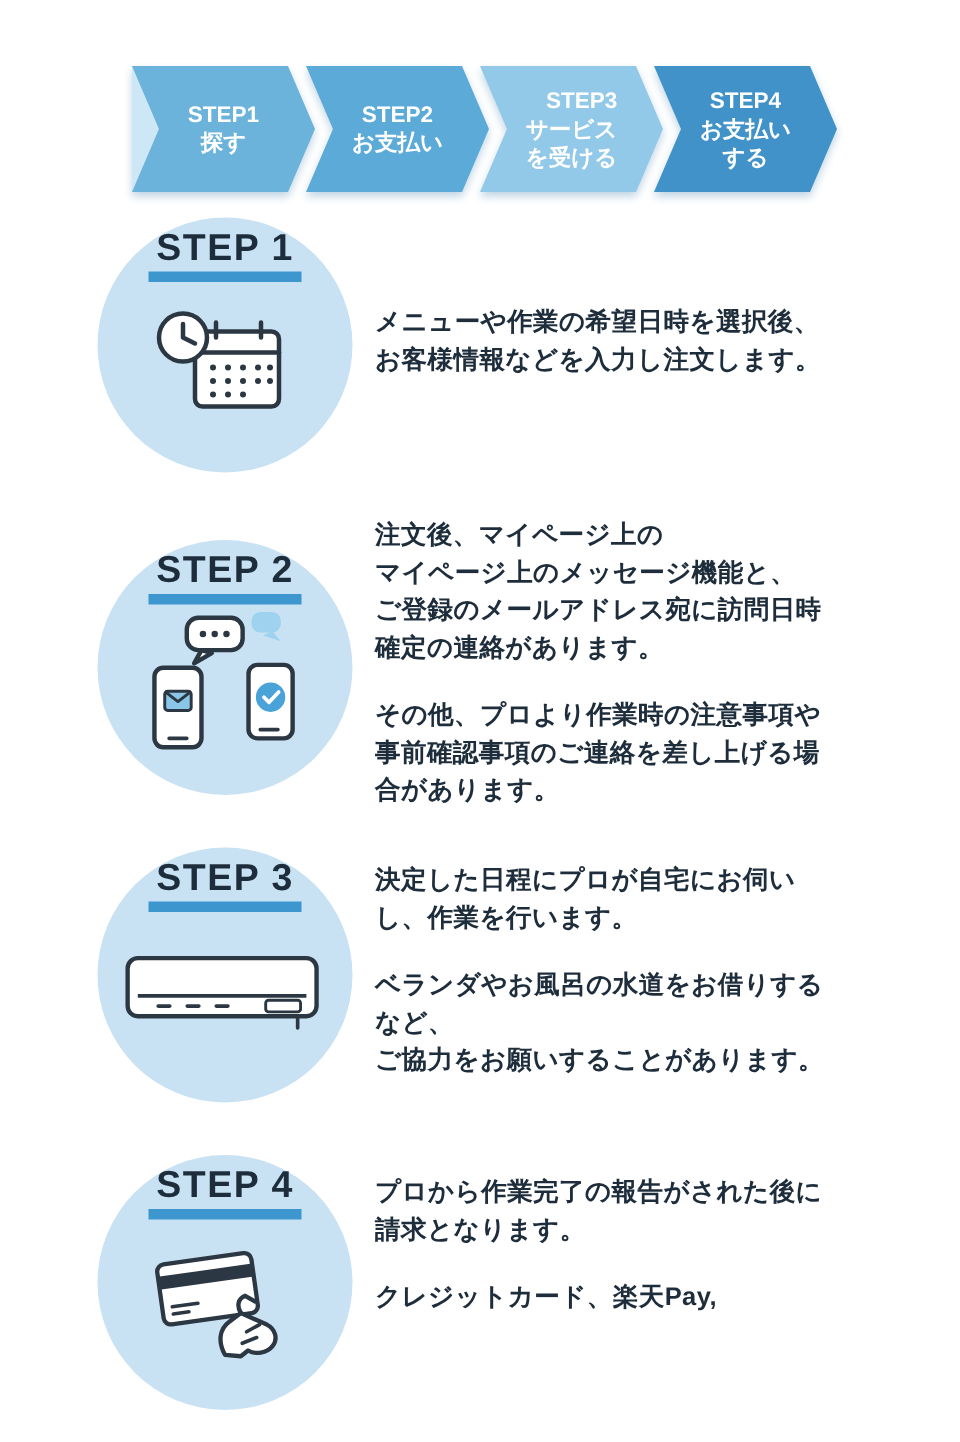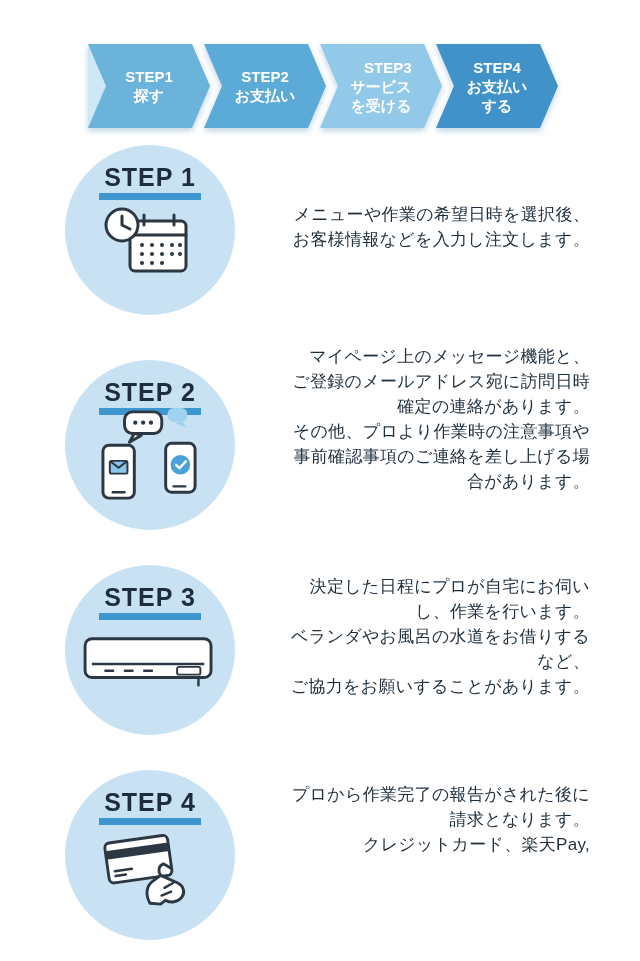--- a/index.html
+++ b/index.html
@@ -16,34 +16,34 @@
   .seg1{left:0;background:#6cb3dc;}
   .seg2{left:116px;background:#5caad8;}
   .seg3{left:232px;background:#93c9e8;text-align:right;}
   .seg4{left:348px;background:#4092c8;}
   .notch{position:absolute;left:0;top:0;width:18px;height:84px;background:#cde7f6;
          clip-path:polygon(0 0,100% 50%,0 100%);}
 
   
   .circle{position:absolute;left:65px;width:170px;height:170px;border-radius:50%;background:#c9e2f3;}
   .c1{top:145px}.c2{top:360px}.c3{top:565px}.c4{top:770px}
-  .badge{position:absolute;top:18px;left:0;width:100%;text-align:center;
+  .badge{position:absolute;top:6px;left:0;width:100%;text-align:center;
          font-size:25px;font-weight:bold;color:#1d2d3c;letter-spacing:1px;}
   .badge span{border-bottom:7px solid #3e96cf;padding:0 5px 2px;}
   .icon{position:absolute;left:50%;transform:translateX(-50%);}
   .icon-cal{top:54px}
   .icon-phone{top:46px}
   .icon-ac{top:66px}
   .icon-card{top:42px}
 
   
-  .copy{position:absolute;left:250px;width:340px;text-align:right;color:#1e2d3b;
-        font-weight:normal;font-size:17px;line-height:25px;letter-spacing:.3px;}
+  .copy{position:absolute;left:250px;width:340px;text-align:left;color:#1e2d3b;
+        font-weight:bold;font-size:17px;line-height:25px;letter-spacing:.3px;}
   .t1{top:202px}.t2{top:344px}.t3{top:574px}.t4{top:782px}
-  .para + .para{}
+  .para + .para{margin-top:20px;}
 </style>
 </head>
 <body>
 
 <div class="page">
 
   <div class="banner">
     <div class="notch"></div>
     <div class="seg seg1">
       <div>
@@ -137,20 +137,21 @@
           <circle cx="61" cy="17" r="2.2"></circle>
       </g>
       <g fill="#9fd2ee">
         <rect x="78" y="2" width="20" height="14" rx="6"></rect>
         <path d="M92 15 l6 7 l-12 -4 z"></path>
       </g>
     </svg>
   </div>
   <div class="copy t2">
     <div class="para">
+      <div>注文後、マイページ上の</div>
       <div>マイページ上のメッセージ機能と、</div>
       <div>ご登録のメールアドレス宛に訪問日時</div>
       <div>確定の連絡があります。</div>
     </div>
     <div class="para">
       <div>その他、プロより作業時の注意事項や</div>
       <div>事前確認事項のご連絡を差し上げる場</div>
       <div>合があります。</div>
     </div>
   </div>

